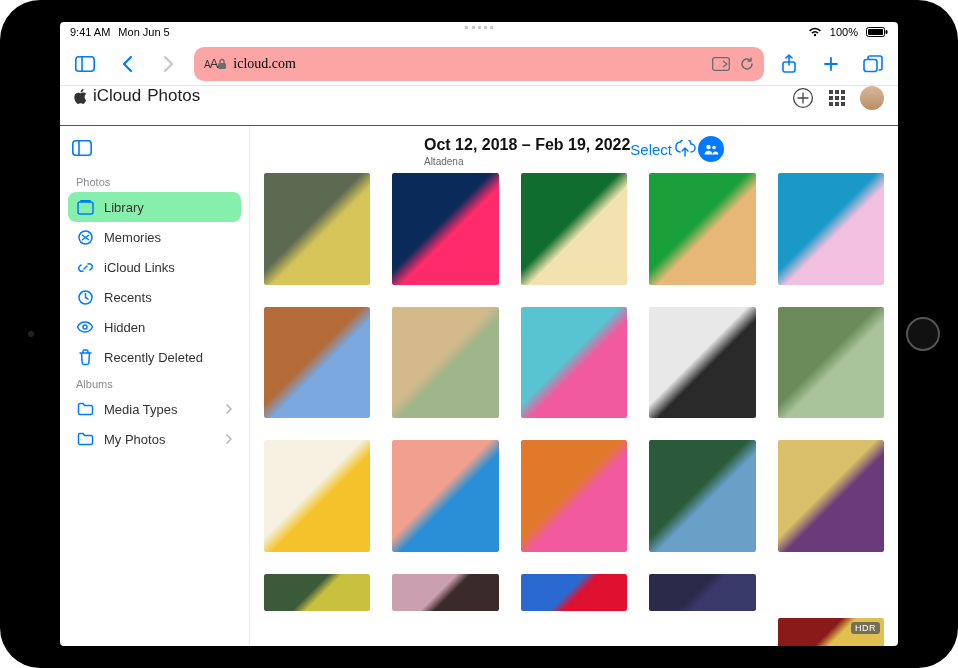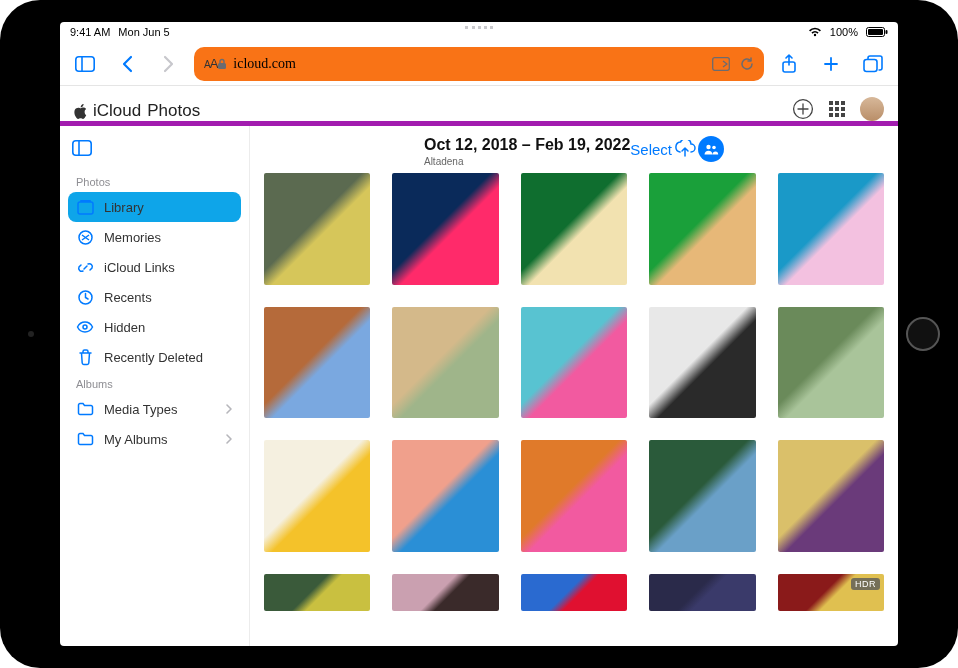--- a/index.html
+++ b/index.html
@@ -14,40 +14,40 @@
 
   
   .status-bar { height: 20px; display:flex; align-items:center; justify-content:space-between; padding:0 10px; font-size:11px; color:#000; }
   .status-left, .status-right { display:flex; align-items:center; gap:8px; }
   .status-right svg { display:block; }
 
   
   .safari-bar { height: 44px; display:flex; align-items:center; gap:8px; padding:0 8px; border-bottom:1px solid #e5e5e5; }
   .sf-btn { width:34px; height:34px; display:flex; align-items:center; justify-content:center; color:#007aff; border-radius:6px;}
   .sf-btn.disabled { color:#c7c7cc; }
-  .addr { flex:1; height:34px; background:#f97316; border-radius:10px; display:flex; align-items:center; justify-content:space-between; padding:0 10px; color:#555; font-size:14px;}
+  .addr { flex:1; height:34px; background:#fca5a5; border-radius:10px; display:flex; align-items:center; justify-content:space-between; padding:0 10px; color:#555; font-size:14px;}
   .addr-center{ display:flex; align-items:center; gap:6px; justify-content:flex-start; flex:1;font-family:Liberation Serif, serif;}
   .addr-right{ display:flex; align-items:center; gap:10px;}
 
   
-  .app-header { height: 40px; display:flex; align-items:flex-end; justify-content:space-between; padding:0 14px; border-bottom:5px solid #a21caf; }
+  .app-header { height: 40px; display:flex; align-items:flex-start; justify-content:space-between; padding:0 14px; border-bottom:1px solid #a21caf; }
   .app-title { display:flex; align-items:center; gap:6px; font-size:17px; font-weight:500; color:#222;}
   .app-title .thin{ font-weight:300; }
   .hdr-right { display:flex; align-items:center; gap:14px;}
   .avatar { width:24px; height:24px; border-radius:50%; background:linear-gradient(#d7b89a,#b98e68); }
 
   
   .content { flex:1; display:flex; min-height:0; }
 
   
   .sidebar { width:190px; border-right:1px solid #ececec; padding:8px 8px 8px 8px; display:flex; flex-direction:column; gap:2px; font-size:13px; color:#333;}
   .side-toggle{ width:28px; height:28px; display:flex; align-items:center; justify-content:center; color:#007aff; margin-bottom:6px;}
   .side-section{ font-size:11px; color:#8e8e93; padding:6px 8px 4px; text-transform:none;}
   .side-item{ display:flex; align-items:center; gap:10px; padding:6px 8px; border-radius:8px; color:#333;}
-  .side-item.active{ background:#0ea5e9; }
+  .side-item.active{ background:#86efac; }
   .side-item .icon{ width:18px; height:18px; display:flex; align-items:center; justify-content:center; color:#007aff; flex-shrink:0;}
   .side-item .chev { margin-left:auto; color:#b6b6bb; }
 
   
   .main { flex:1; display:flex; flex-direction:column; min-width:0; }
   .grid-header { display:flex; align-items:flex-start; justify-content:center; padding:10px 14px 6px; }
   .gh-left .range{ font-size:16px; font-weight:700; color:#111;}
   .gh-left .loc{ font-size:10px; color:#666; margin-top:2px;}
   .gh-right{ display:flex; align-items:center; }
   .gh-right .select{ color:#007aff; font-size:15px;}
@@ -272,21 +272,21 @@
                   <path d="M2 2l4 4-4 4" fill="none" stroke="#b6b6bb" stroke-width="1.6" stroke-linecap="round" stroke-linejoin="round"></path>
                 </svg>
               </span>
             </div>
             <div class="side-item">
               <span class="icon">
                 <svg width="17" height="14" viewBox="0 0 17 14">
                   <path d="M1.5 3A1.5 1.5 0 013 1.5h3l1.5 2H14A1.5 1.5 0 0115.5 5v6A1.5 1.5 0 0114 12.5H3A1.5 1.5 0 011.5 11V3z" fill="none" stroke="#007aff" stroke-width="1.5"></path>
                 </svg>
               </span>
-              <span>My Albums</span>
+              <span>My Photos</span>
               <span class="chev">
                 <svg width="8" height="12" viewBox="0 0 8 12">
                   <path d="M2 2l4 4-4 4" fill="none" stroke="#b6b6bb" stroke-width="1.6" stroke-linecap="round" stroke-linejoin="round"></path>
                 </svg>
               </span>
             </div>
           </div>
       </div>
 
       <div class="main">
@@ -328,21 +328,21 @@
               <div class="thumb" style="background: linear-gradient(135deg, rgb(106, 138, 90) 0%, rgb(106, 138, 90) 45%, rgb(169, 196, 154) 55%, rgb(169, 196, 154) 100%);"></div>
               <div class="thumb" style="background: linear-gradient(135deg, rgb(245, 240, 224) 0%, rgb(245, 240, 224) 45%, rgb(244, 194, 42) 55%, rgb(244, 194, 42) 100%);"></div>
               <div class="thumb" style="background: linear-gradient(135deg, rgb(240, 160, 140) 0%, rgb(240, 160, 140) 45%, rgb(42, 143, 214) 55%, rgb(42, 143, 214) 100%);"></div>
               <div class="thumb" style="background: linear-gradient(135deg, rgb(224, 122, 42) 0%, rgb(224, 122, 42) 45%, rgb(242, 90, 160) 55%, rgb(242, 90, 160) 100%);"></div>
               <div class="thumb" style="background: linear-gradient(135deg, rgb(42, 90, 58) 0%, rgb(42, 90, 58) 45%, rgb(106, 160, 200) 55%, rgb(106, 160, 200) 100%);"></div>
               <div class="thumb" style="background: linear-gradient(135deg, rgb(218, 192, 106) 0%, rgb(218, 192, 106) 45%, rgb(106, 58, 122) 55%, rgb(106, 58, 122) 100%);"></div>
               <div class="thumb partial" style="background: linear-gradient(135deg, rgb(58, 90, 58) 0%, rgb(58, 90, 58) 45%, rgb(201, 192, 64) 55%, rgb(201, 192, 64) 100%);"></div>
               <div class="thumb partial" style="background: linear-gradient(135deg, rgb(202, 160, 176) 0%, rgb(202, 160, 176) 45%, rgb(58, 42, 42) 55%, rgb(58, 42, 42) 100%);"></div>
               <div class="thumb partial" style="background: linear-gradient(135deg, rgb(42, 106, 208) 0%, rgb(42, 106, 208) 45%, rgb(224, 16, 48) 55%, rgb(224, 16, 48) 100%);"></div>
               <div class="thumb partial" style="background: linear-gradient(135deg, rgb(42, 42, 74) 0%, rgb(42, 42, 74) 45%, rgb(58, 58, 106) 55%, rgb(58, 58, 106) 100%);"></div>
-              <div class="thumb partial" style="background: linear-gradient(135deg, rgb(138, 26, 26) 0%, rgb(138, 26, 26) 45%, rgb(224, 192, 80) 55%, rgb(224, 192, 80) 100%);">
+              <div class="thumb partial" style="background: linear-gradient(135deg, rgb(138, 26, 26) 0%, rgb(138, 26, 26) 45%, rgb(224, 192, 80) 55%, rgb(224, 192, 80) 100%); margin-top: 44px;">
                 <div class="badge-hdr">HDR</div>
               </div>
             </div>
         </div>
       </div>
 
     </div>
   </div>
 </div>
 

